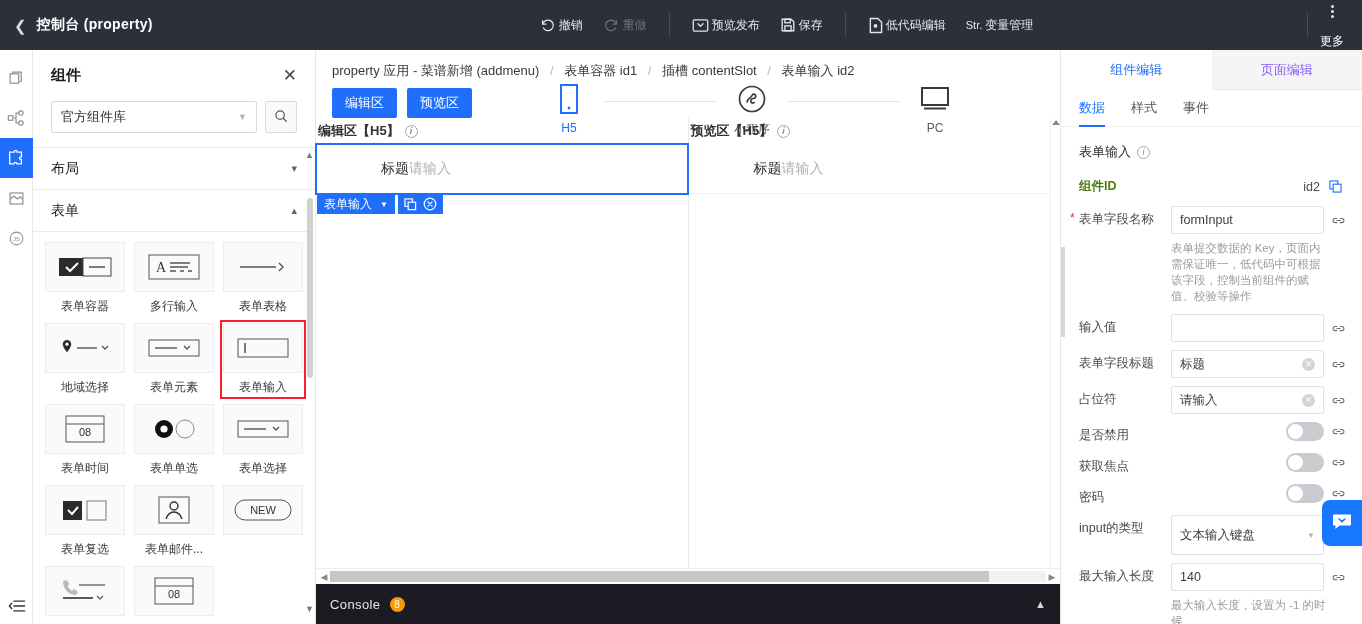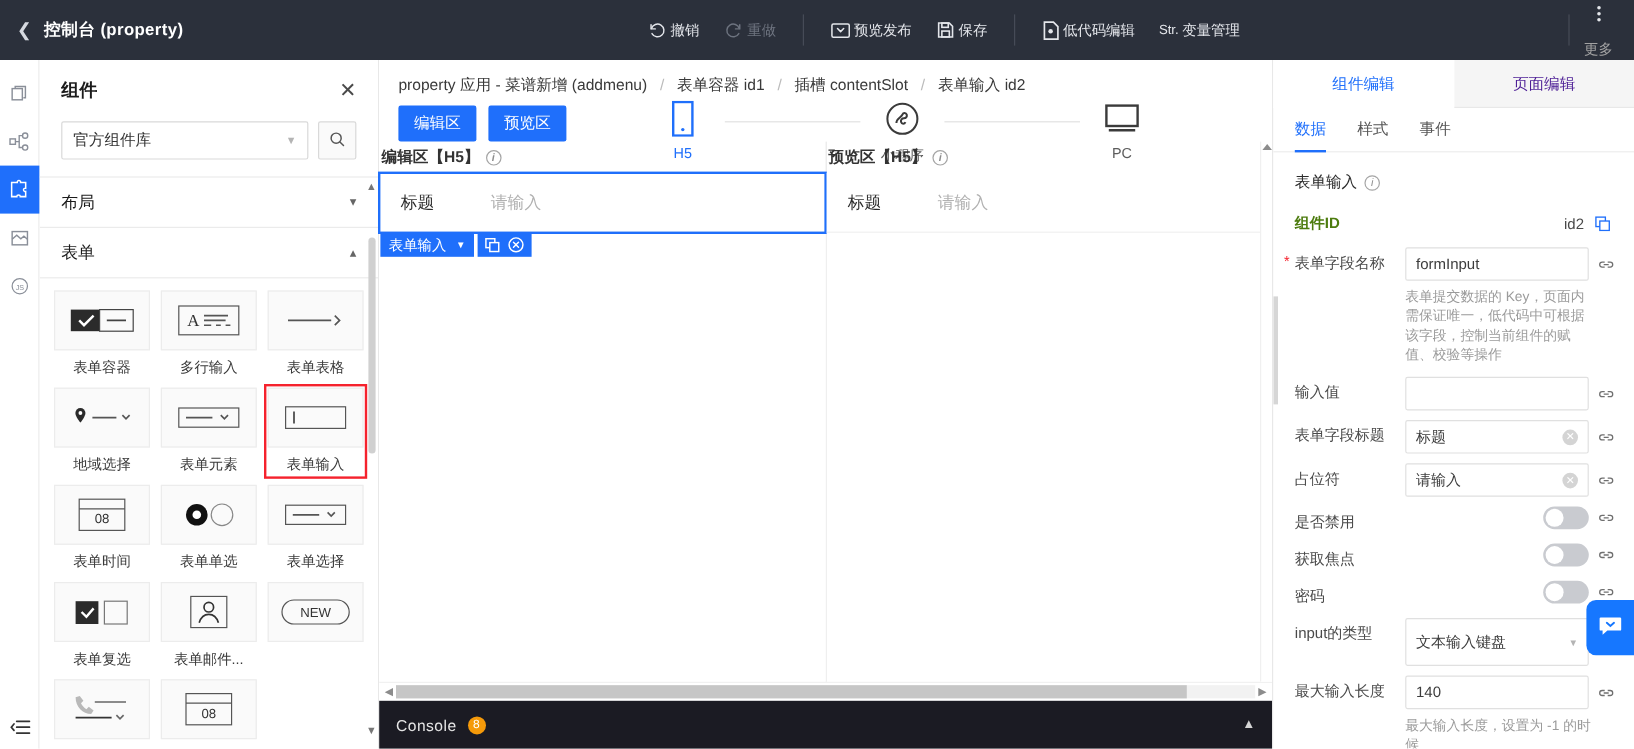--- a/index.html
+++ b/index.html
@@ -22,21 +22,21 @@
   .tb-item {
     display: flex; flex-direction: row; align-items: center; justify-content: center;
     gap: 3px; min-width: 54px; padding: 2px 10px; cursor: pointer; color: #e4e6eb;
   }
   .tb-item.disabled { color: #6d737f; cursor: default; }
   .tb-ico { height: 17px; display: flex; align-items: center; justify-content: center; }
   .tb-ico svg { display: block; }
   .tb-lbl { font-size: 12px; line-height: 13px; white-space: nowrap; }
   .tb-sep { width: 1px; height: 26px; background: #464b57; margin: 0 12px; }
   .tb-right { width: 120px; display: flex; align-items: center; justify-content: flex-end; padding-right: 18px; }
-  .tb-more { display: flex; flex-direction: column; align-items: center; gap: 15px; cursor: pointer; color: #a3a3a3; }
+  .tb-more { display: flex; flex-direction: column; align-items: center; gap: 15px; cursor: pointer; color: #ffffff; }
   .dots { display: flex; flex-direction: column; gap: 2px; height: 17px; justify-content: center; }
   .dots i { width: 3px; height: 3px; border-radius: 50%; background: #e4e6eb; display: block; }
 
   
   .body { flex: 1; display: flex; min-height: 0; position: relative; }
 
   
   .rail {
     width: 33px; background: #fff; border-right: 1px solid #e8e8e8;
     display: flex; flex-direction: column; align-items: center; padding-top: 8px; flex: 0 0 33px;
@@ -102,21 +102,21 @@
     position: absolute; left: 218px; right: 90px; top: 2px;
     display: flex; align-items: flex-start; justify-content: space-between;
   }
   .step { display: flex; flex-direction: column; align-items: center; gap: 5px; cursor: pointer; width: 70px; }
   .step .sico { height: 34px; display: flex; align-items: center; justify-content: center; }
   .step .slbl { font-size: 12px; color: #5c5c5c; }
   .step.active .slbl { color: #1f6ffb; }
   .step-line { flex: 1; height: 1px; background: #e2e2e2; margin-top: 19px; }
 
   .stage { flex: 1; display: flex; min-height: 0; position: relative; }
-  .pane { flex: 1; min-width: 0; display: flex; flex-direction: column; position: relative; }
+  .pane { flex: 1; min-width: 0; display: flex; flex-direction: column; position: relative; text-align: right; }
   .pane.edit { border-right: 1px solid #e8e8e8; }
   .pane-head {
     display: flex; align-items: center; gap: 5px; padding: 0 0 0 2px; height: 26px;
     font-size: 13px; color: #333; font-weight: bold;
   }
   .info-i {
     width: 13px; height: 13px; border: 1px solid #a5a5a5; border-radius: 50%;
     color: #8d8d8d; font-size: 9px; font-style: italic; display: inline-flex;
     align-items: center; justify-content: center; cursor: pointer;
   }
@@ -161,21 +161,21 @@
   .console-chev { font-size: 11px; color: #d5d5d5; }
 
   
   .rpanel {
     width: 302px; flex: 0 0 302px; border-left: 1px solid #e8e8e8; background: #fff;
     display: flex; flex-direction: column; overflow: hidden;
   }
   .rtabs { display: flex; height: 40px; flex: 0 0 40px; }
   .rtab {
     flex: 1; display: flex; align-items: center; justify-content: center;
-    font-size: 13px; color: #4c1d95; background: #f5f5f5; border-bottom: 1px solid #e8e8e8; cursor: pointer;
+    font-size: 13px; color: #8b5cf6; background: #f5f5f5; border-bottom: 1px solid #e8e8e8; cursor: pointer;
   }
   .rtab.active { background: #fff; color: #1f6ffb; border-bottom: 1px solid #fff; }
   .rsub { display: flex; gap: 26px; padding: 0 18px; height: 37px; align-items: center; border-bottom: 1px solid #ededed; }
   .rsubtab { font-size: 13px; color: #555; cursor: pointer; height: 37px; display: flex; align-items: center; position: relative; }
   .rsubtab.active { color: #1f6ffb; }
   .rsubtab.active::after { content: ""; position: absolute; left: 0; right: 0; bottom: 0; height: 2px; background: #1f6ffb; }
   .rbody { flex: 1; overflow: hidden; position: relative; padding-top: 8px; }
   .r-sectitle { display: flex; align-items: center; gap: 6px; padding: 8px 18px 10px 18px; font-size: 13px; color: #2b2b2b; }
   .prow { display: flex; align-items: flex-start; padding: 4px 10px 4px 18px; min-height: 31px; }
   .plabel { width: 92px; font-size: 12.5px; color: #4a4a4a; padding-top: 6px; line-height: 15px; position: relative; }

